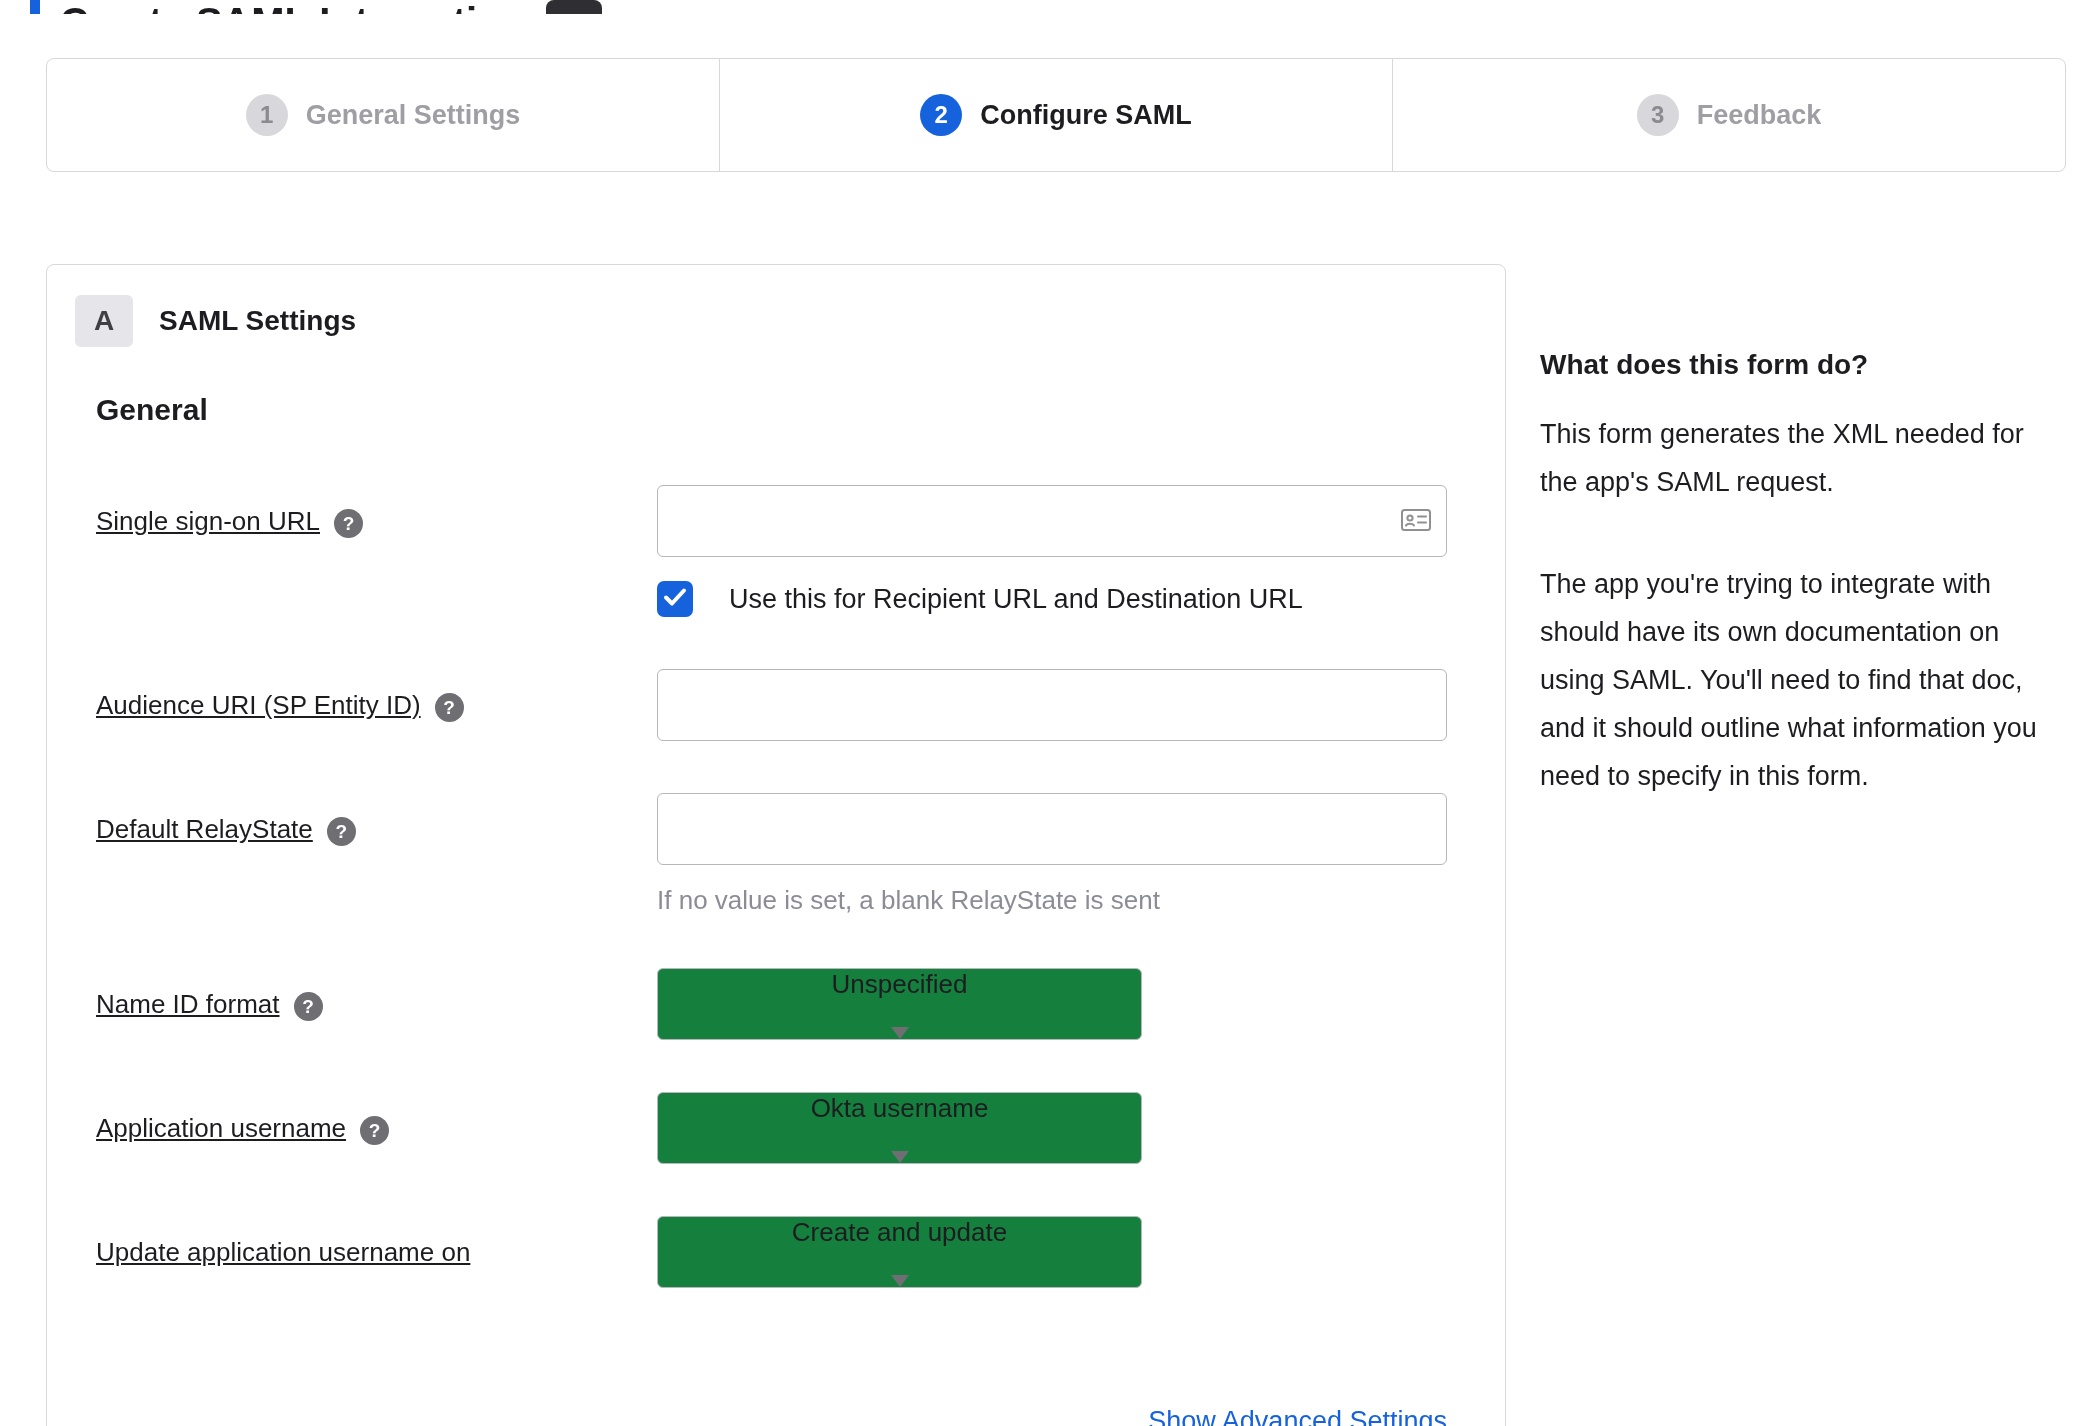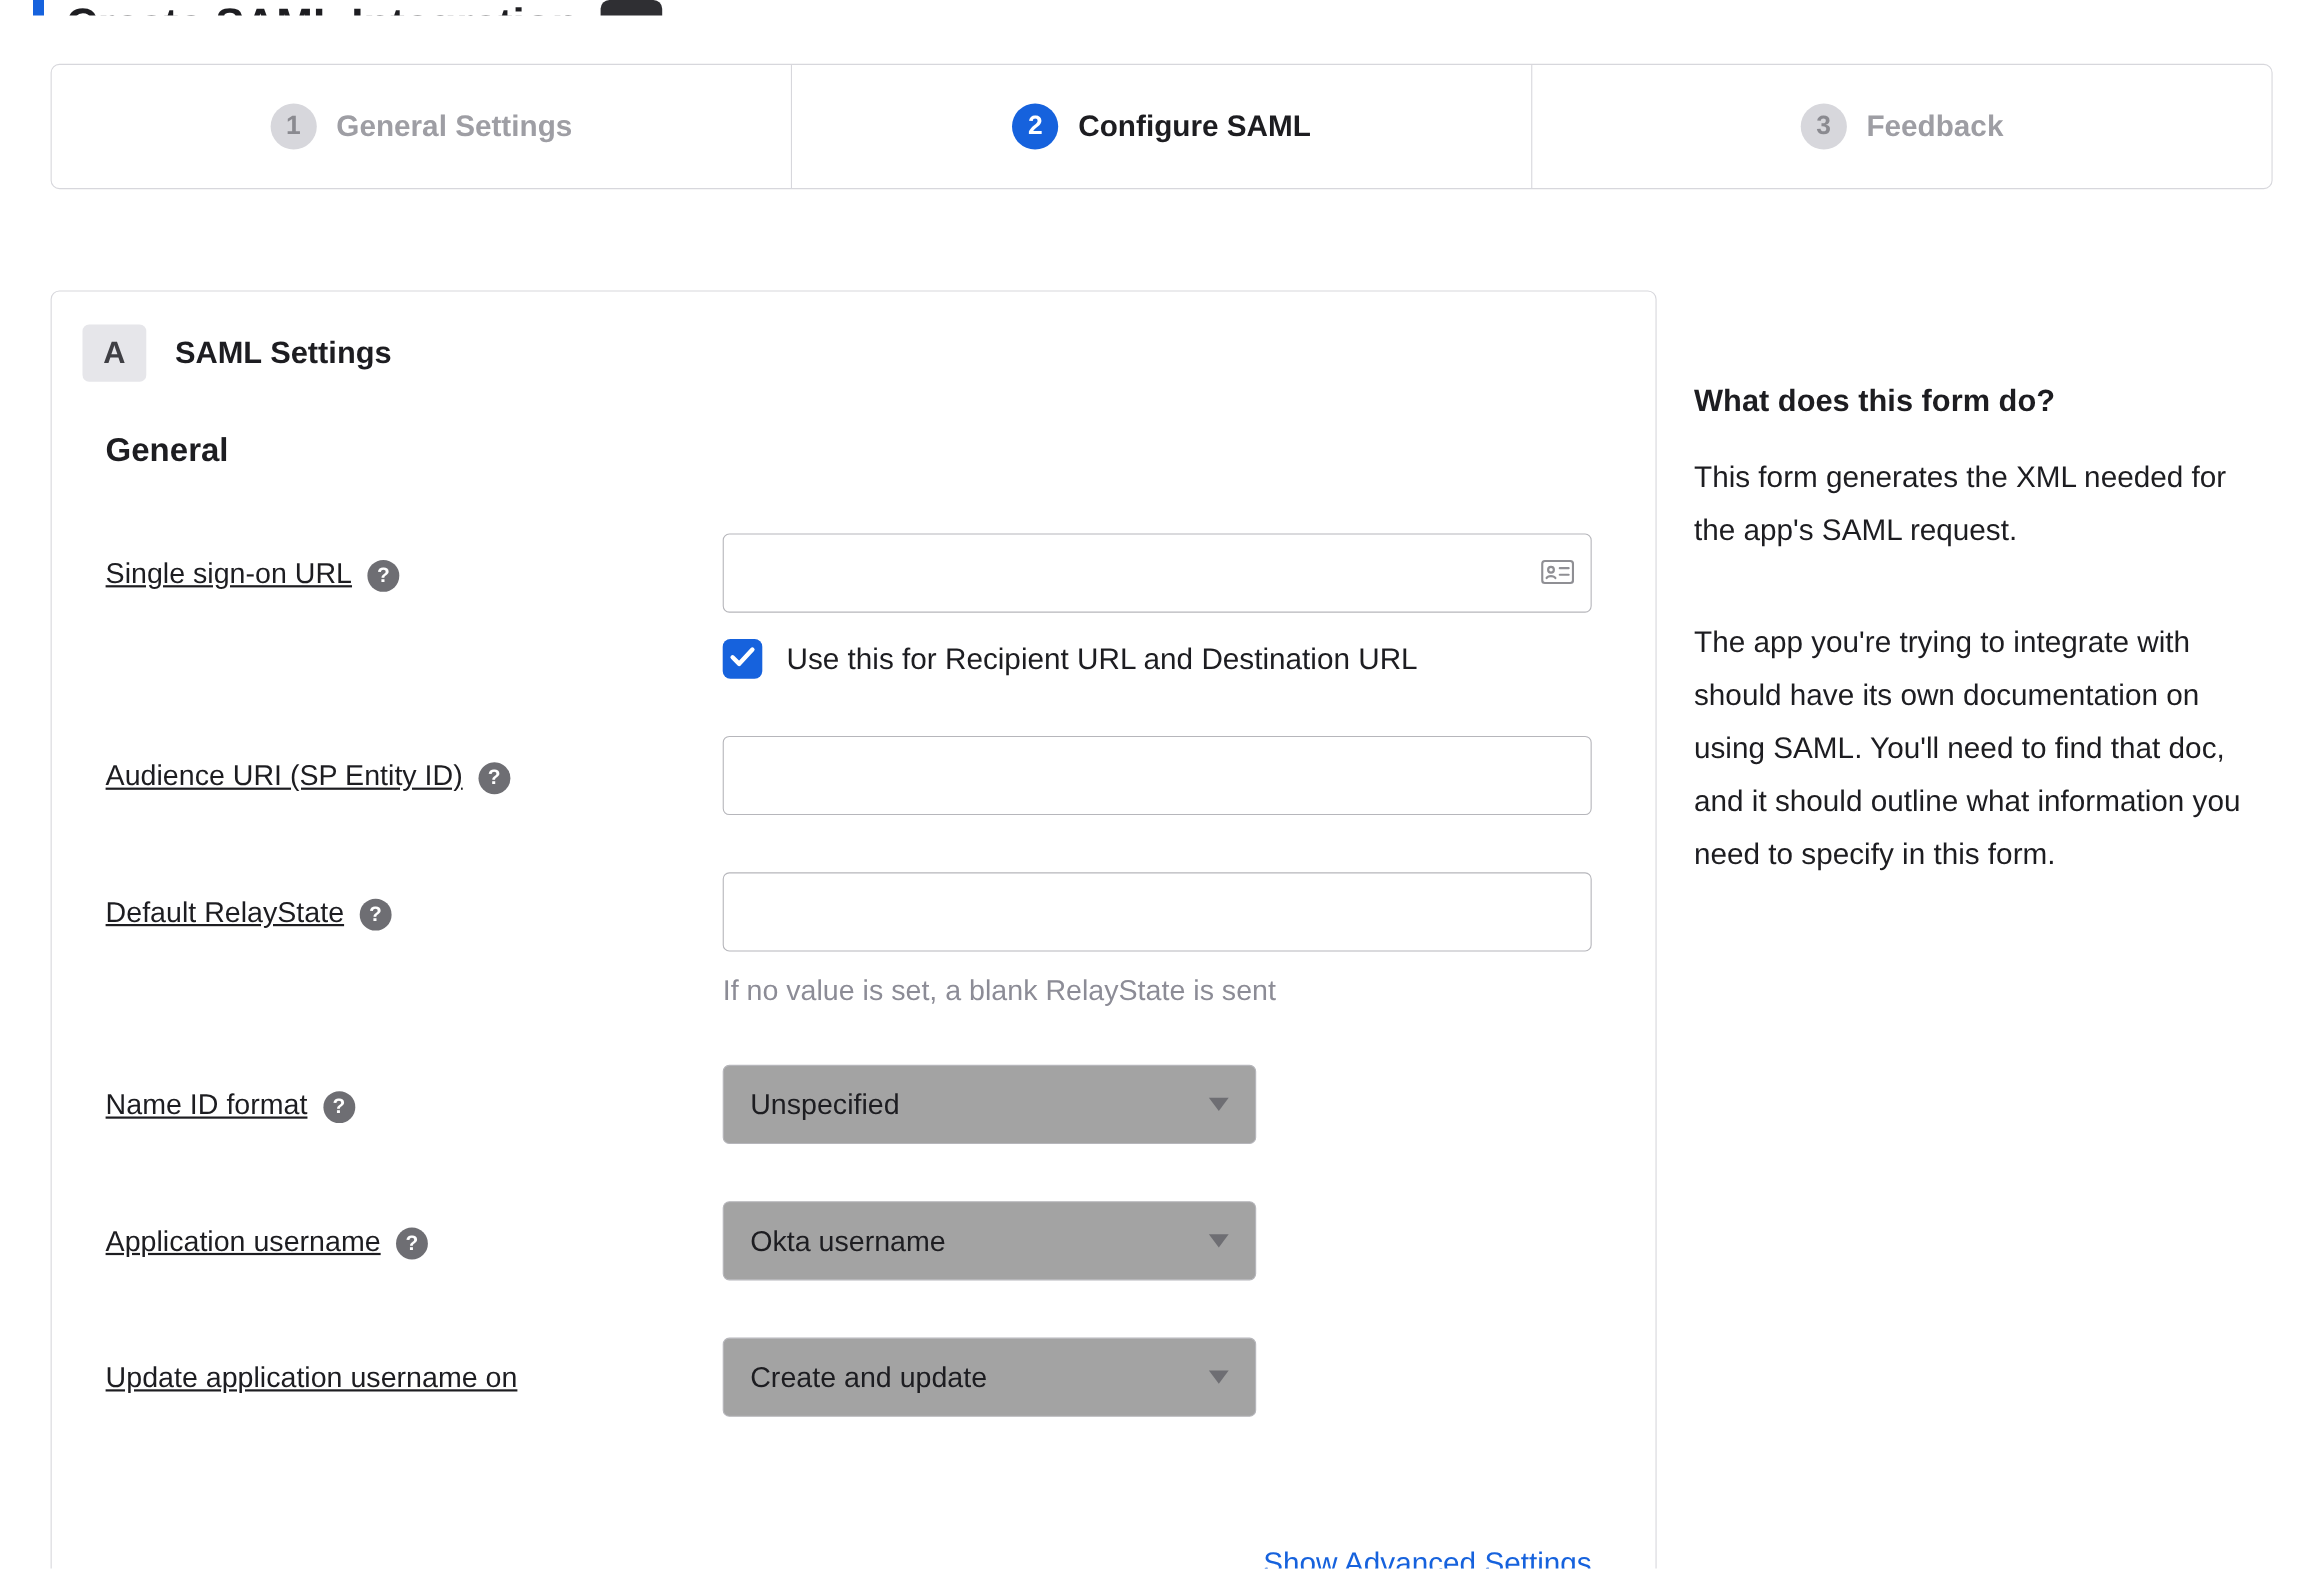--- a/index.html
+++ b/index.html
@@ -49,28 +49,28 @@
   .form-label{width:561px;flex:0 0 561px;font-size:26px;line-height:72px;white-space:nowrap;text-decoration:underline;}
   .help-icon{display:inline-flex;width:29px;height:29px;border-radius:50%;background:#6e6e73;color:#fff;
     font-size:19px;font-weight:bold;align-items:center;justify-content:center;margin-left:14px;vertical-align:middle;line-height:29px;cursor:pointer;}
   .form-control{flex:1;}
 
   .input-wrap{position:relative;width:790px;}
   .text-input{width:790px;height:72px;border:1px solid var(--input-border);border-radius:6px;
     font-size:26px;padding:0 62px 0 20px;outline:none;color:var(--text-dark);background:#fff;}
   .input-icon{position:absolute;right:16px;top:22px;}
 
-  .checkbox-row{margin-top:24px;display:flex;align-items:center;gap:22px;}
+  .checkbox-row{margin-top:24px;display:flex;align-items:center;gap:36px;}
   .checkbox{width:36px;height:36px;background:var(--accent);border-radius:7px;display:flex;align-items:center;justify-content:center;cursor:pointer;flex:0 0 auto;}
   .checkbox-label{font-size:27px;}
 
   .hint{margin-top:20px;font-size:26px;color:var(--text-gray);}
 
-  .select{width:485px;height:72px;border:1px solid var(--input-border);border-radius:6px;background:#a3a3a3;
-    display:flex;align-items:center;justify-content:space-between;padding:0 24px 0 24px;font-size:26px;cursor:pointer;}
+  .select{width:485px;height:72px;border:1px solid var(--input-border);border-radius:6px;background:#15803d;
+    display:flex;align-items:center;justify-content:space-between;padding:0 24px 0 24px;font-size:26px;cursor:pointer;flex-direction:column;}
   .chevron{width:0;height:0;border-left:9px solid transparent;border-right:9px solid transparent;border-top:12px solid #6e6e73;}
 
   .advanced-row{width:790px;margin-top:66px;text-align:right;}
   .advanced-link{font-size:27px;color:var(--accent);text-decoration:none;cursor:pointer;}
 
   
   .sidebar{margin-left:34px;width:526px;padding-top:80px;}
   .sidebar-heading{font-size:28px;font-weight:bold;line-height:42px;margin:0 0 24px 0;}
   .sidebar-text{font-size:27px;line-height:48px;margin:0 0 54px 0;}
 </style>

